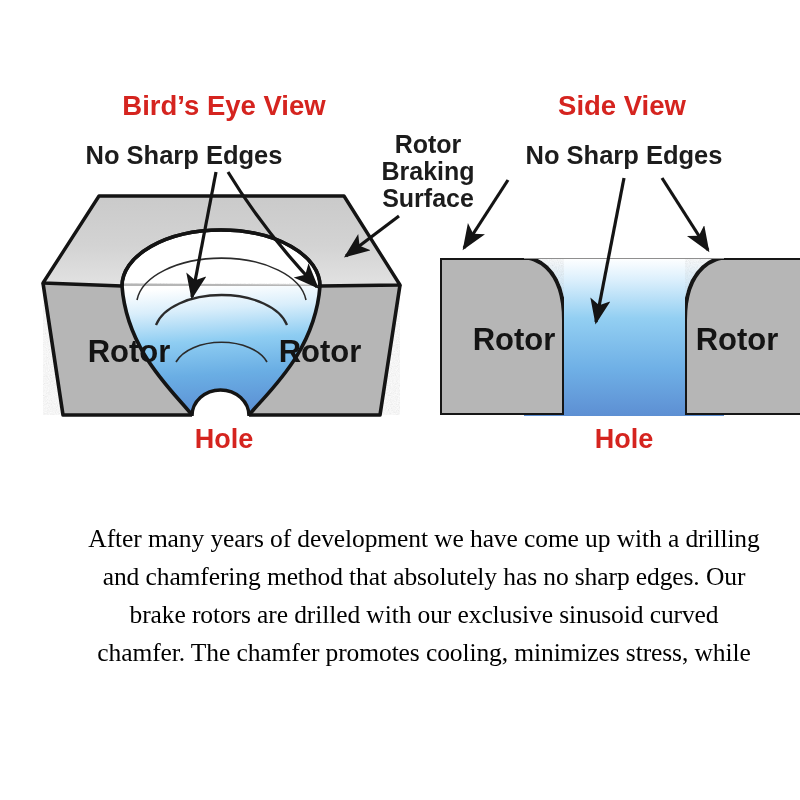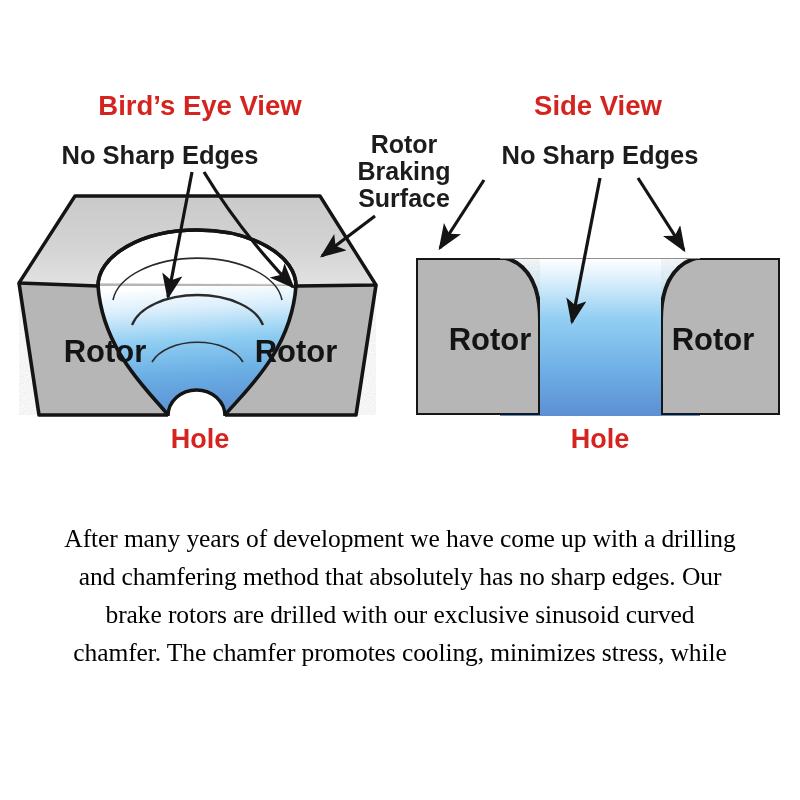--- a/index.html
+++ b/index.html
@@ -13,20 +13,21 @@
     height: 800px;
     overflow: hidden;
     font-family: "Liberation Sans", sans-serif;
     color: #1a1a1a;
   }
   #page {
     position: relative;
     width: 668px;
     height: 800px;
     background: #ffffff;
+    margin-left: 24px;
   }
   .diagram-layer {
     position: absolute;
     left: 0;
     top: 0;
     width: 800px;
     height: 480px;
   }
   .caption-block {
     position: absolute;

